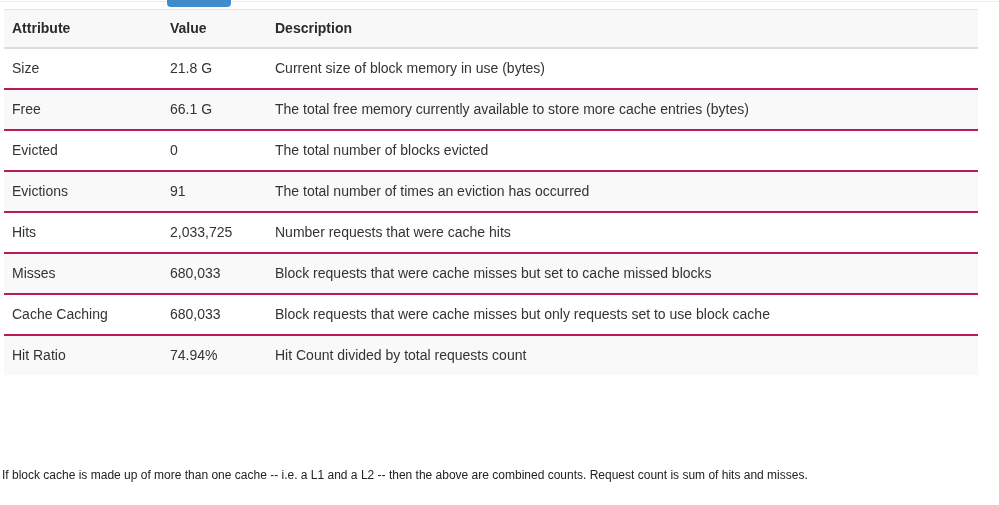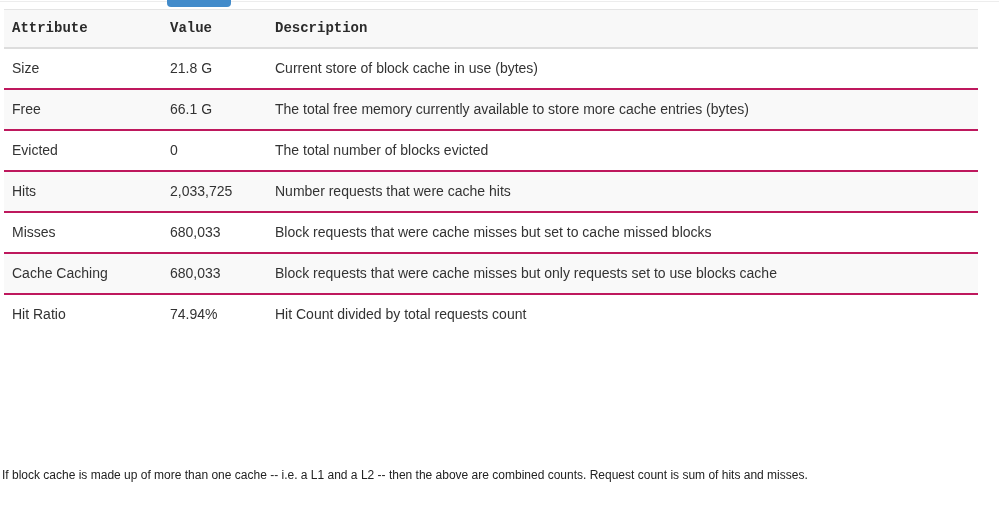--- a/index.html
+++ b/index.html
@@ -31,21 +31,20 @@
     color:#333333;
   }
   table.stats-table th {
     text-align:left;
     font-weight:bold;
     color:#2b2b2b;
     padding:9px 8px;
     line-height:19px;
     border-bottom:2px solid #dddddd;
     background:#f8f8f8;
-    font-family:Liberation Mono, monospace;
   }
   table.stats-table td {
     padding:10px 8px;
     line-height:19px;
     border-top:2px solid #be185d;
     vertical-align:top;
   }
   table.stats-table tbody tr:first-child td { border-top:none; }
   table.stats-table tbody tr:nth-child(even) { background:#f9f9f9; }
   .col-attribute { width:158px; }
@@ -72,46 +71,51 @@
       <tr id="header-row">
           <th>Attribute</th>
           <th>Value</th>
           <th>Description</th>
         </tr>
     </thead>
     <tbody id="table-body">
         <tr>
     <td>Size</td>
     <td>21.8 G</td>
-    <td>Current store of block cache in use (bytes)</td>
+    <td>Current size of block memory in use (bytes)</td>
   </tr>
         <tr>
     <td>Free</td>
     <td>66.1 G</td>
     <td>The total free memory currently available to store more cache entries (bytes)</td>
   </tr>
         <tr>
     <td>Evicted</td>
     <td>0</td>
     <td>The total number of blocks evicted</td>
+  </tr>
+        <tr>
+    <td>Evictions</td>
+    <td>91</td>
+    <td>The total number of times an eviction has occurred</td>
   </tr>
         <tr>
     <td>Hits</td>
     <td>2,033,725</td>
     <td>Number requests that were cache hits</td>
   </tr>
         <tr>
     <td>Misses</td>
     <td>680,033</td>
     <td>Block requests that were cache misses but set to cache missed blocks</td>
   </tr>
         <tr>
     <td>Cache Caching</td>
     <td>680,033</td>
-    <td>Block requests that were cache misses but only requests set to use blocks cache</td>
+    <td>Block requests that were cache misses but only requests set to use block cache</td>
   </tr>
         <tr>
     <td>Hit Ratio</td>
     <td>74.94%</td>
     <td>Hit Count divided by total requests count</td>
   </tr>
       </tbody>
   </table>
 </div>
 

